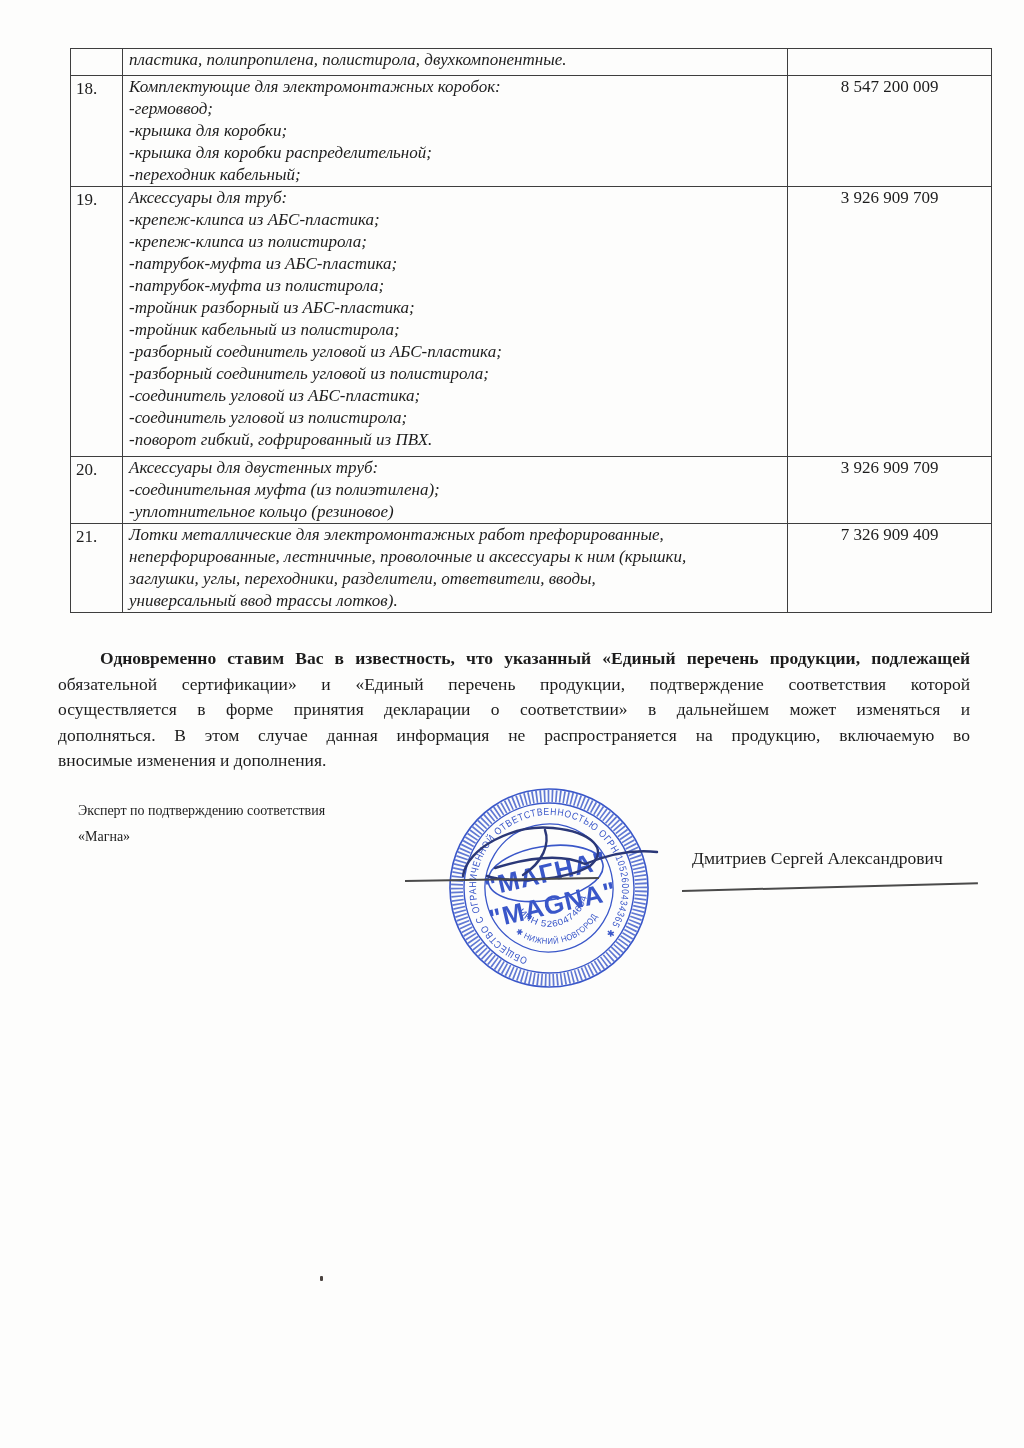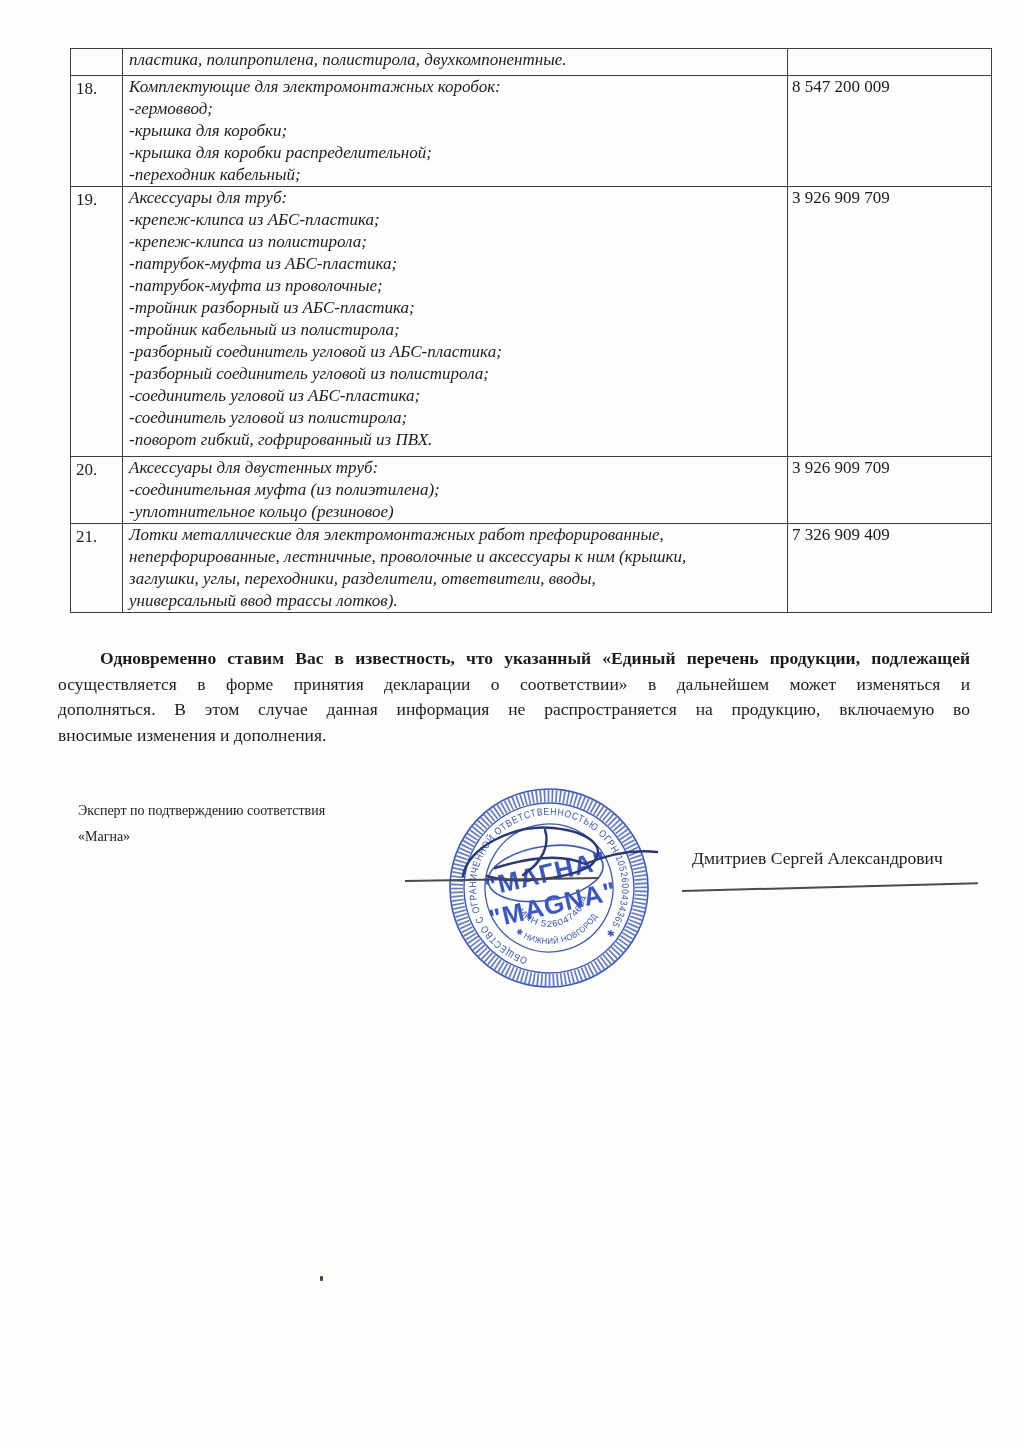--- a/index.html
+++ b/index.html
@@ -12,21 +12,21 @@
   .doc-table{
     position:absolute;left:70px;top:48px;width:893px;
     border-collapse:collapse;table-layout:fixed;
   }
   .doc-table td{
     border:1.4px solid #3e3e3e;vertical-align:top;
     font-size:17px;line-height:22px;overflow:hidden;
   }
   .num-cell{width:44px;padding:2px 2px 0 5px;margin-top:28px;}
   .desc-cell{width:654px;padding:0 4px 0 6px;font-style:italic;}
-  .code-cell{width:195px;text-align:left;vertical-align:middle;padding:0 4px;}
+  .code-cell{width:195px;text-align:center;vertical-align:middle;padding:0 4px;}
   .desc-line{white-space:nowrap;}
   
   .paragraph{
     position:absolute;left:58px;top:646px;width:912px;
     font-size:17.5px;line-height:25.6px;
   }
   .para-line{text-align:justify;text-align-last:justify;}
   .para-line.first{text-indent:42px;font-weight:bold;}
   .para-line.last{text-align:left;text-align-last:left;}
   
@@ -79,21 +79,21 @@
           </td>
           <td class="code-cell">8 547 200 009</td>
         </tr>
         <tr style="height: 270px;">
           <td class="num-cell">19.</td>
           <td class="desc-cell">
             <div class="desc-line">Аксессуары для труб:</div>
             <div class="desc-line">-крепеж-клипса из АБС-пластика;</div>
             <div class="desc-line">-крепеж-клипса из полистирола;</div>
             <div class="desc-line">-патрубок-муфта из АБС-пластика;</div>
-            <div class="desc-line">-патрубок-муфта из проволочные;</div>
+            <div class="desc-line">-патрубок-муфта из полистирола;</div>
             <div class="desc-line">-тройник разборный из АБС-пластика;</div>
             <div class="desc-line">-тройник кабельный из полистирола;</div>
             <div class="desc-line">-разборный соединитель угловой из АБС-пластика;</div>
             <div class="desc-line">-разборный соединитель угловой из полистирола;</div>
             <div class="desc-line">-соединитель угловой из АБС-пластика;</div>
             <div class="desc-line">-соединитель угловой из полистирола;</div>
             <div class="desc-line">-поворот гибкий, гофрированный из ПВХ.</div>
           </td>
           <td class="code-cell">3 926 909 709</td>
         </tr>
@@ -114,20 +114,21 @@
             <div class="desc-line">заглушки, углы, переходники, разделители, ответвители, вводы,</div>
             <div class="desc-line">универсальный ввод трассы лотков).</div>
           </td>
           <td class="code-cell">7 326 909 409</td>
         </tr>
       </tbody>
   </table>
 
   <div class="paragraph" id="para">
       <div class="para-line first">Одновременно ставим Вас в известность, что указанный «Единый перечень продукции, подлежащей</div>
+      <div class="para-line">обязательной сертификации» и «Единый перечень продукции, подтверждение соответствия которой</div>
       <div class="para-line">осуществляется в форме принятия декларации о соответствии» в дальнейшем может изменяться и</div>
       <div class="para-line">дополняться. В этом случае данная информация не распространяется на продукцию, включаемую во</div>
       <div class="para-line last">вносимые изменения и дополнения.</div>
     </div>
 
   <div class="expert">
     <div>Эксперт по подтверждению соответствия</div>
     <div>«Магна»</div>
   </div>
 

